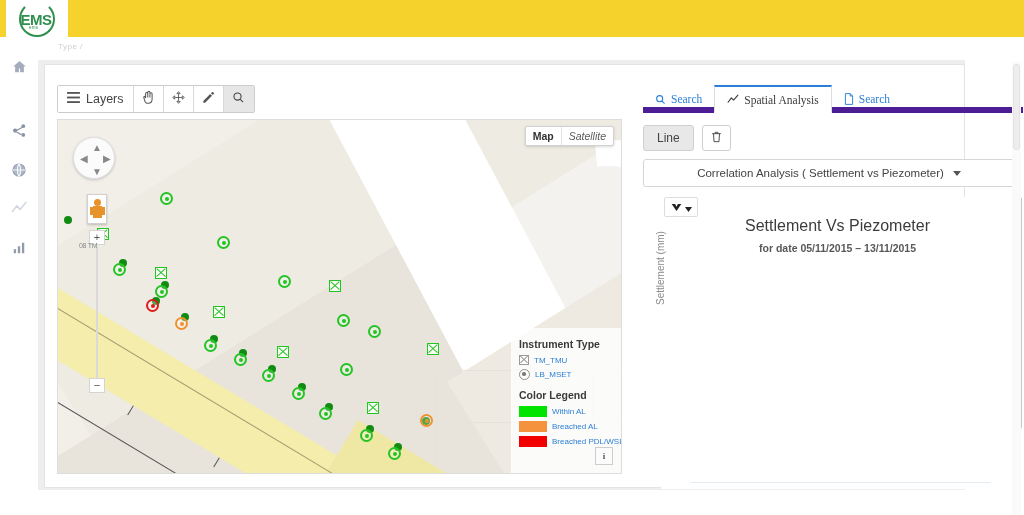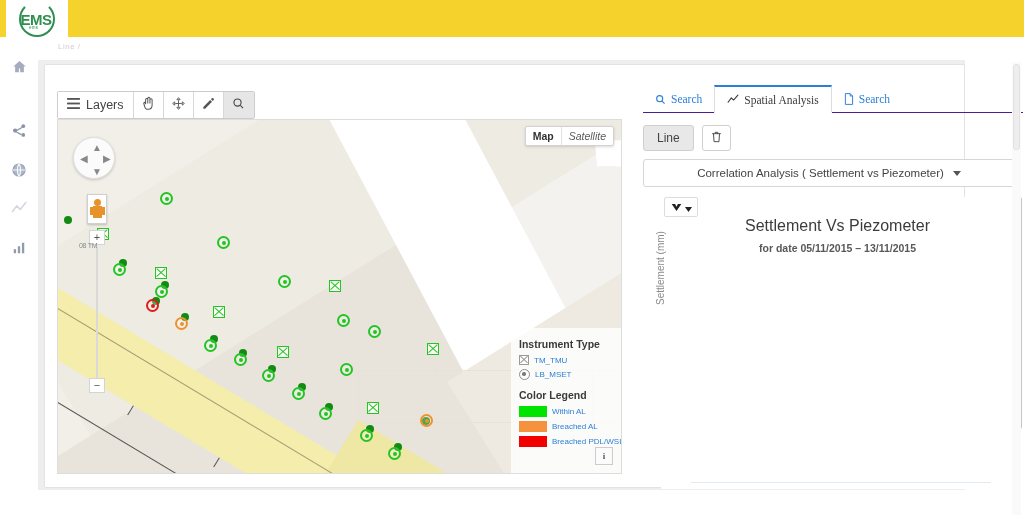--- a/index.html
+++ b/index.html
@@ -97,21 +97,21 @@
     border: 1px solid #e3e3e3;
     border-radius: 2px;
   }
 
   
   #map-panel {
     position: absolute; left: 12px; top: 20px;
     width: 570px; height: 390px;
   }
   #map-toolbar {
-    position: absolute; left: 0; top: 6px;
+    position: absolute; left: 0; top: 0;
     height: 28px;
     display: flex;
     border: 1px solid #ccc;
     background: #fff;
     border-radius: 2px;
     overflow: hidden;
   }
   .tb-btn {
     height: 26px;
     display: flex; align-items: center; justify-content: center;
@@ -329,21 +329,21 @@
   }
 
   
   #right-panel {
     position: absolute; left: 598px; top: 20px;
     width: 380px; height: 404px;
   }
   #tabs {
     position: absolute; left: 0; top: 0;
     width: 380px; height: 28px;
-    border-bottom: 1px solid #4c1d95;
+    border-bottom: 6px solid #4c1d95;
     display: flex;
   }
   .tab {
     display: flex; align-items: center;
     padding: 0 12px; height: 28px;
     font-size: 11.5px; color: #2b7fd6;
     font-family: "Liberation Serif", serif;
   }
   .tab .ticon { margin-right: 5px; display:flex; }
   .tab.active {
@@ -446,21 +446,21 @@
 <div id="topbar">
   <div id="logo-wrap">
     <div id="logo-circle">
       <span id="logo-text">EMS</span>
       <span id="logo-sub">ems</span>
     </div>
   </div>
 </div>
 
 <div id="breadcrumb-band">
-  <div id="breadcrumb">Line /</div>
+  <div id="breadcrumb">Type /</div>
 </div>
 
 <div id="content-bg"></div>
 <div id="content-bg-white-right"></div>
 <div id="content-bg-white-bottom"></div>
 
 <div id="rail">
   <div class="rail-item" style="top:12px;">
     <span>
       <svg width="15" height="15" viewBox="0 0 24 24" fill="#5a6a8a">

